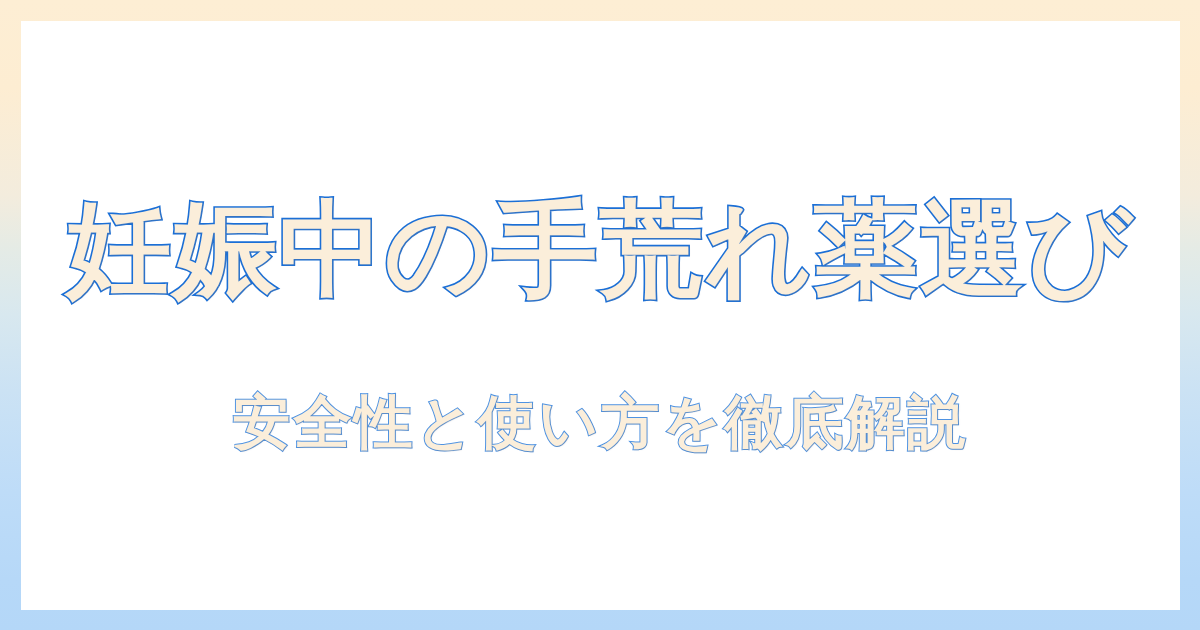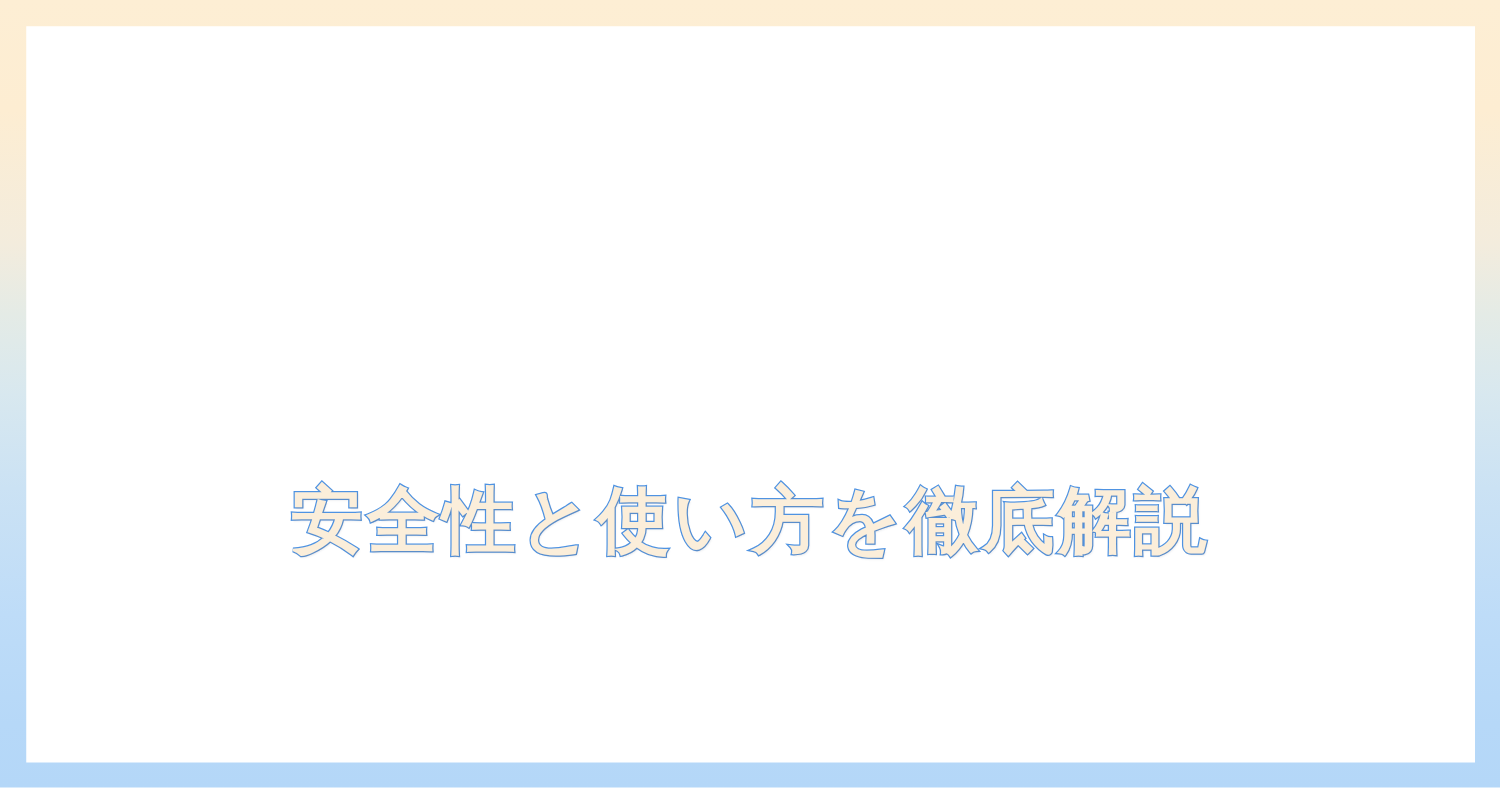--- a/index.html
+++ b/index.html
@@ -73,39 +73,42 @@
     left: 0;
     right: 0;
     top: 372px;
     text-align: center;
     line-height: 1;
     white-space: nowrap;
   }
 
   .subtitle-text {
     display: inline-block;
-    font-family: Liberation Mono, monospace;
+    font-family: Liberation Sans, sans-serif;
     font-weight: 700;
     font-size: 58px;
     letter-spacing: 3px;
     color: #fbeeda;                      
     -webkit-text-stroke: 2px #4f93e2;    
     paint-order: stroke fill;
     text-shadow:
        0.7px 0.7px 0 rgba(120,130,150,0.22),
        1.2px 1.2px 1.4px rgba(120,130,150,0.14);
   }
 </style>
 </head>
 <body>
 
 <div id="eyecatch-card">
 
   <div id="inner-canvas">
 
+    <div id="title-block">
+      <span class="title-text">妊娠中の手荒れ薬選び</span>
+    </div>
 
     <div id="subtitle-block">
       <span class="subtitle-text">安全性と使い方を徹底解説</span>
     </div>
 
   </div>
 
 </div>
 
 </body></html>

